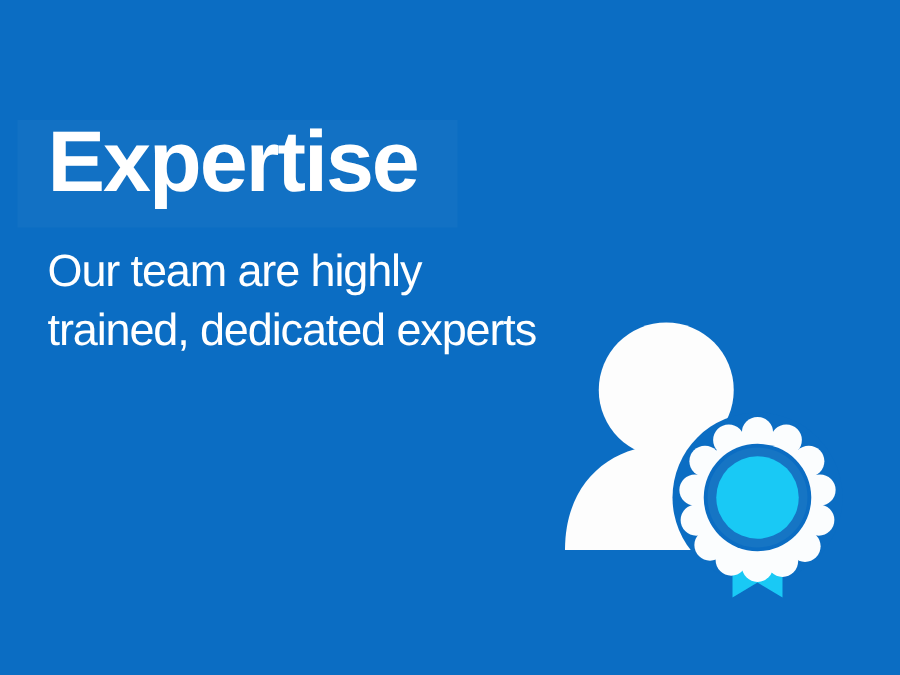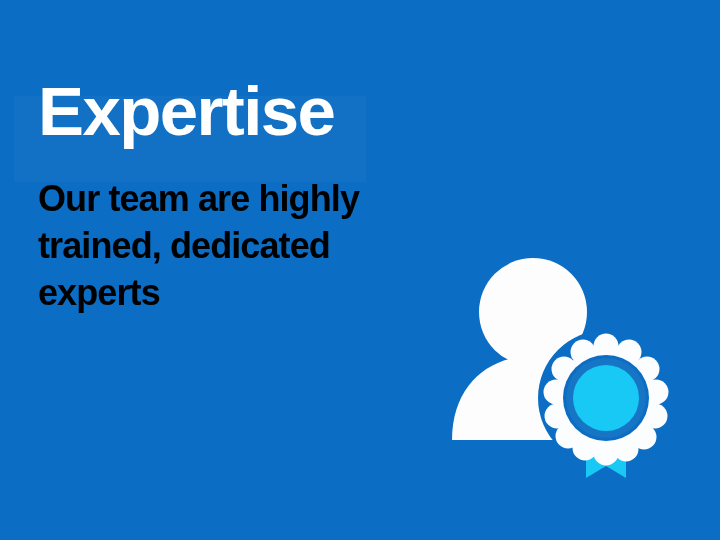--- a/index.html
+++ b/index.html
@@ -25,40 +25,40 @@
     left: 14px;
     top: 96px;
     width: 352px;
     height: 86px;
     background: rgba(255,255,255,0.030);
     pointer-events: none;
   }
   .text-block {
     position: absolute;
     left: 38px;
-    top: 78px;
+    top: 96px;
     width: 430px;
   }
   .headline {
     margin: 0;
     color: #ffffff;
     font-family: "Liberation Sans", sans-serif;
     font-size: 69px;
     font-weight: bold;
     line-height: 0.99;
     letter-spacing: -1.6px;
     white-space: nowrap;
   }
   .subhead {
     margin: 0;
     padding-top: 30px;
-    color: #000000;
+    color: #ffffff;
     font-family: "Liberation Sans", sans-serif;
     font-size: 36px;
-    font-weight: bold;
+    font-weight: normal;
     line-height: 1.30;
     letter-spacing: -0.9px;
     max-width: 400px;
   }
 
   
   .art {
     position: absolute;
     left: 440px;
     top: 246px;

